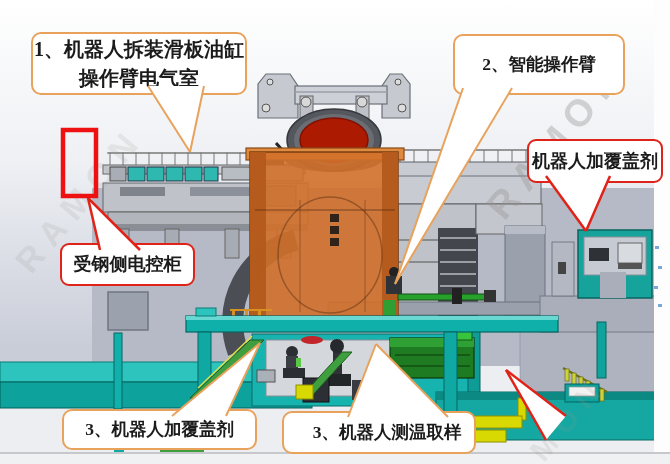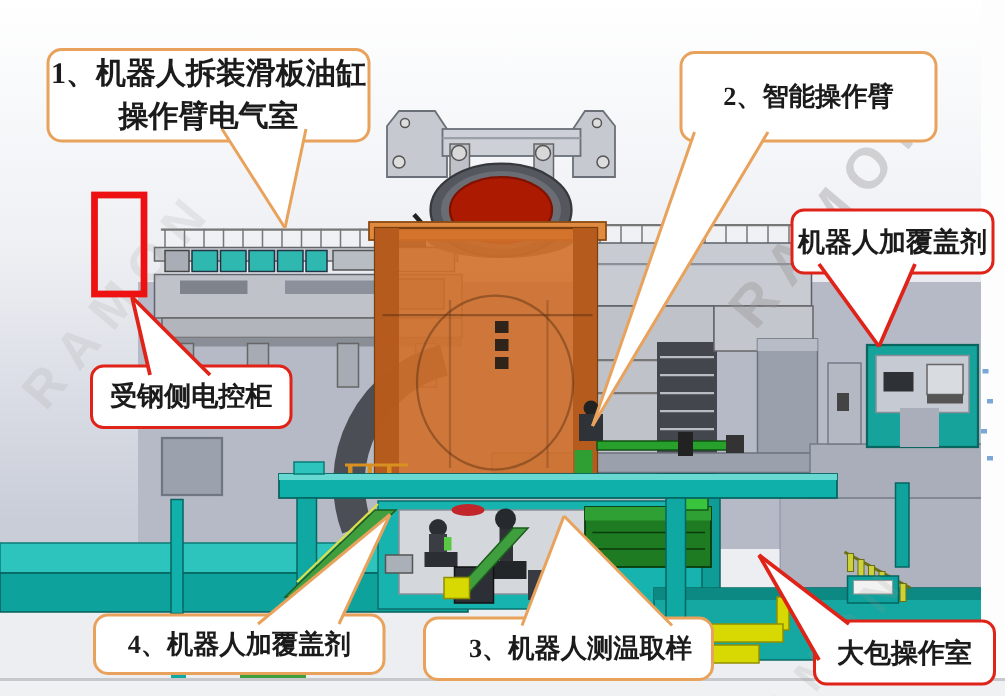--- a/index.html
+++ b/index.html
@@ -279,27 +279,24 @@
   <div id="c2" class="callout orange">
     <span class="ln">2、智能操作臂</span>
   </div>
   <div id="c-armroom" class="callout red">
     <span class="ln">机器人加覆盖剂</span>
   </div>
   <div id="c-steel" class="callout red">
     <span class="ln">受钢侧电控柜</span>
   </div>
   <div id="c4" class="callout orange">
-    <span class="ln">4、机器人加覆盖剂</span>
+    <span class="ln">3、机器人加覆盖剂</span>
   </div>
   <div id="c3" class="callout orange">
     <span class="ln">3、机器人测温取样</span>
-  </div>
-  <div id="c-ladleroom" class="callout red">
-    <span class="ln">大包操作室</span>
   </div>
 
   <svg id="overlay" width="670" height="464" viewBox="0 0 670 464">
 
     <g>
       <polygon points="148,86 204,86 190,152" fill="#ffffff"></polygon>
       <line x1="148" y1="86" x2="190" y2="152" stroke="#E8A25C" stroke-width="2"></line>
       <line x1="204" y1="86" x2="190" y2="152" stroke="#E8A25C" stroke-width="2"></line>
     </g>
 

